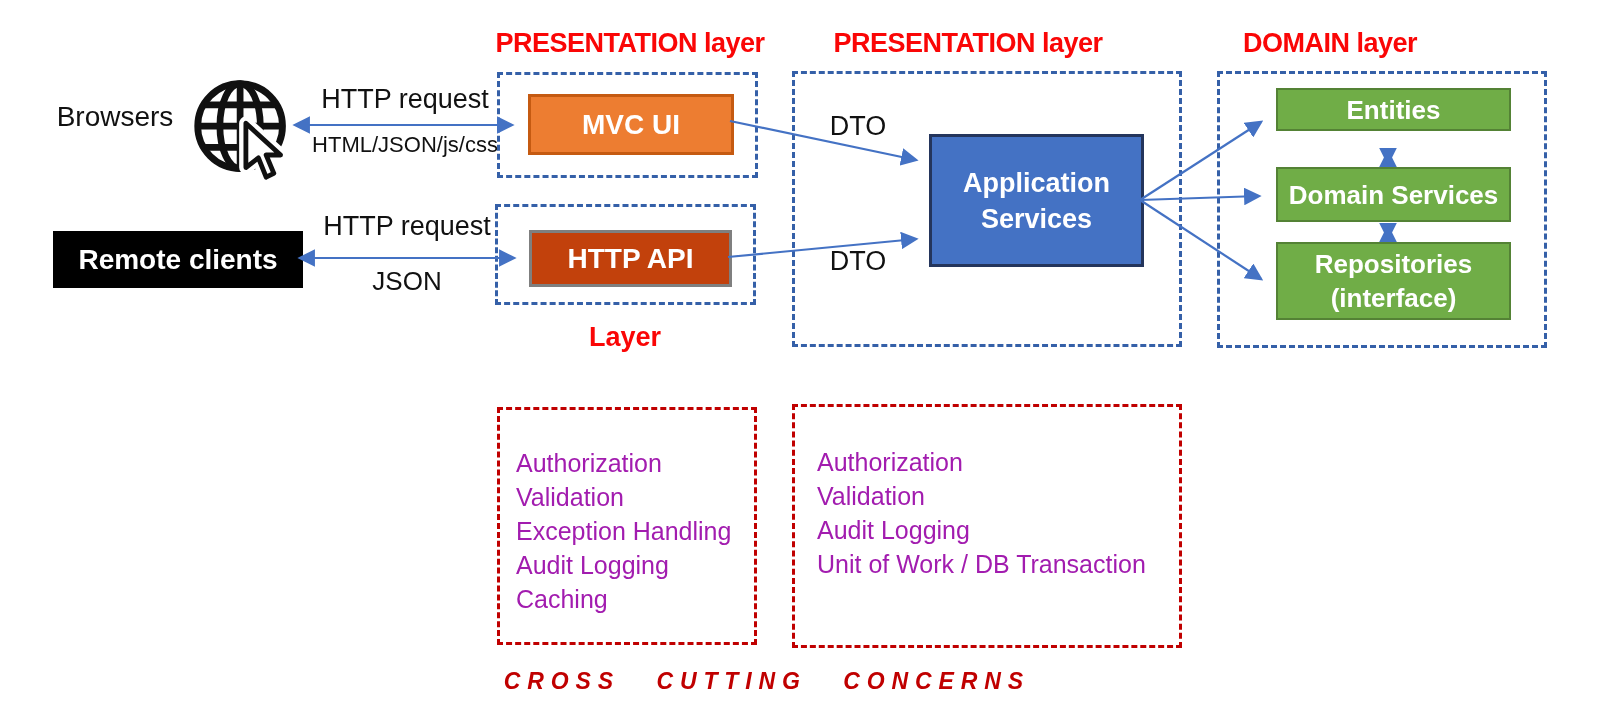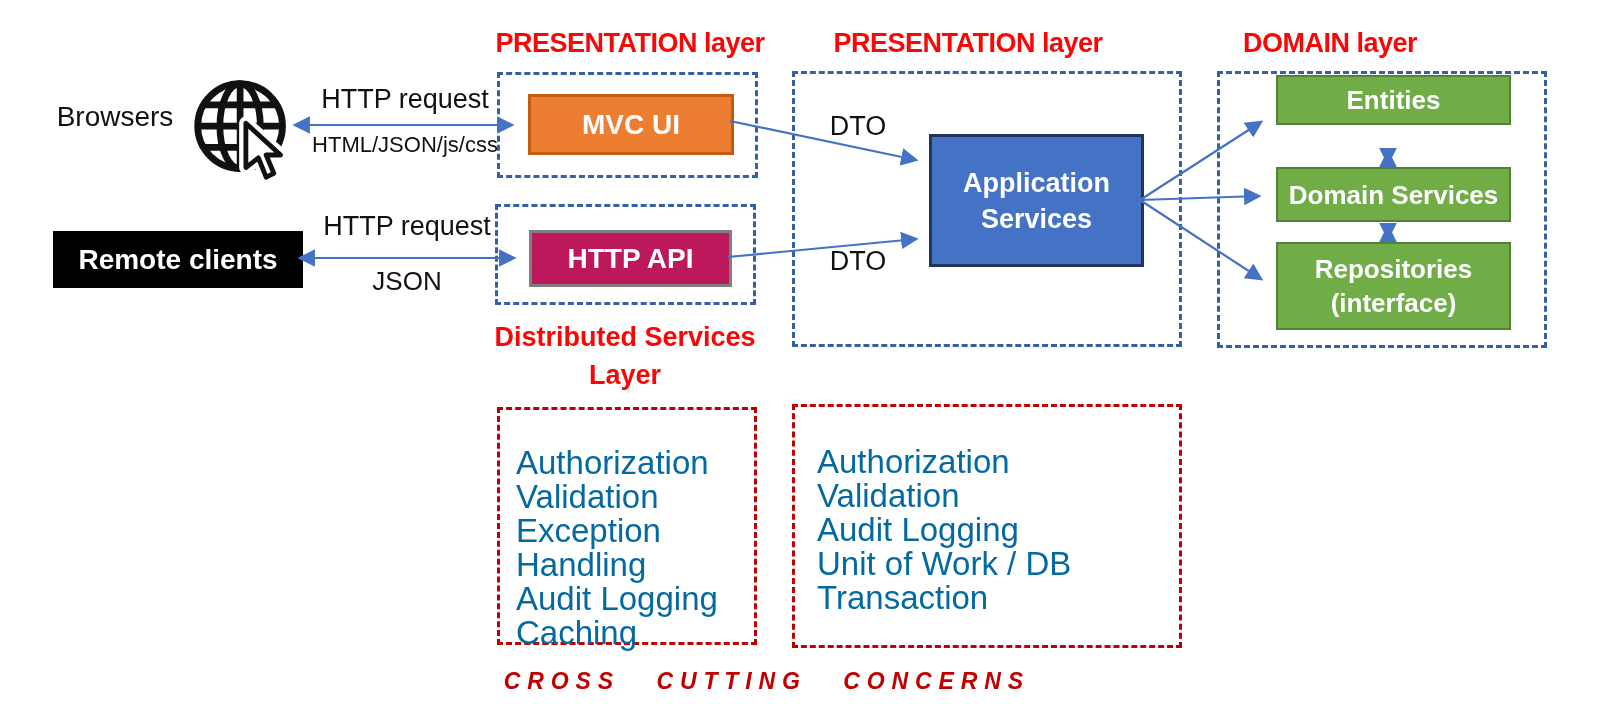--- a/index.html
+++ b/index.html
@@ -15,32 +15,32 @@
   }
   
   .dash-blue{border:3px dashed #3560a8;}
   .dash-red{border:3px dashed #c00000;}
   
   .node{
     display:flex;align-items:center;justify-content:center;text-align:center;
     color:#ffffff;font-weight:bold;box-sizing:border-box;margin-left:6px;
   }
   .node-orange{background:#ed7d31;border:3px solid #c55a11;font-size:28px;}
-  .node-gray{background:#be185d;border:3px solid #7f7f7f;font-size:28px;}
+  .node-gray{background:#c2410c;border:3px solid #7f7f7f;font-size:28px;}
   .node-blue{background:#4472c4;border:3px solid #24355c;font-size:27px;line-height:36px;}
   .node-green{background:#70ad47;border:2px solid #548235;font-size:26px;line-height:34px;}
   .node-black{background:#000000;color:#ffffff;font-size:28px;display:flex;align-items:center;justify-content:center;}
   
   .conn-label{color:#111111;text-align:center;white-space:nowrap;}
   .sz27{font-size:27px;}
   .sz22{font-size:22px;}
   .sz26{font-size:26px;}
   
   .red-sub{color:#fa0606;font-size:27px;font-weight:600;text-align:center;line-height:38px;}
-  .concern-list{color:#0369a1;font-size:33px;line-height:34px;}
+  .concern-list{color:#a21caf;font-size:25px;line-height:34px;}
   .cross-cutting{
     color:#c00000;font-size:23px;font-style:italic;font-weight:600;
     letter-spacing:0.30em;word-spacing:1.0em;text-align:right;white-space:nowrap;
   }
   svg.overlay{position:absolute;left:0;top:0;pointer-events:none;}
 </style>
 </head>
 <body>
 
 <div id="canvas">
@@ -74,34 +74,33 @@
   <div class="abs conn-label sz27" style="left:302px;top:211px;width:210px;">HTTP request</div>
   <div class="abs conn-label sz26" style="left:302px;top:266px;width:210px;">JSON</div>
 
   <div class="abs dash-blue" style="left:497px;top:72px;width:255px;height:100px;"></div>
   <div class="abs node node-orange" style="left:522px;top:94px;width:206px;height:61px;">MVC UI</div>
 
   <div class="abs dash-blue" style="left:495px;top:204px;width:255px;height:95px;"></div>
   <div class="abs node node-gray" style="left:523px;top:230px;width:203px;height:57px;">HTTP API</div>
 
   <div class="abs red-sub" style="left:465px;top:318px;width:320px;">
-    <div>Distributed Services</div>
     <div>Layer</div>
   </div>
 
   <div class="abs dash-blue" style="left:792px;top:71px;width:384px;height:270px;"></div>
   <div class="abs node node-blue" style="left:923px;top:134px;width:215px;height:133px;padding:0 30px;">Application Services</div>
 
   <div class="abs conn-label sz27" style="left:818px;top:111px;width:80px;">DTO</div>
   <div class="abs conn-label sz27" style="left:818px;top:246px;width:80px;">DTO</div>
 
   <div class="abs dash-blue" style="left:1217px;top:71px;width:324px;height:271px;"></div>
-  <div class="abs node node-green" style="left:1270px;top:75px;width:235px;height:50px;">Entities</div>
+  <div class="abs node node-green" style="left:1270px;top:88px;width:235px;height:43px;">Entities</div>
   <div class="abs node node-green" style="left:1270px;top:167px;width:235px;height:55px;">Domain Services</div>
-  <div class="abs node node-green" style="left:1270px;top:242px;width:235px;height:88px;padding:0 35px;">Repositories (interface)</div>
+  <div class="abs node node-green" style="left:1270px;top:242px;width:235px;height:78px;padding:0 35px;">Repositories (interface)</div>
 
   <div class="abs dash-red" style="left:497px;top:407px;width:254px;height:232px;">
     <div class="concern-list" style="padding:36px 0 0 16px;">
       <div>Authorization</div>
       <div>Validation</div>
       <div>Exception Handling</div>
       <div>Audit Logging</div>
       <div>Caching</div>
     </div>
   </div>

